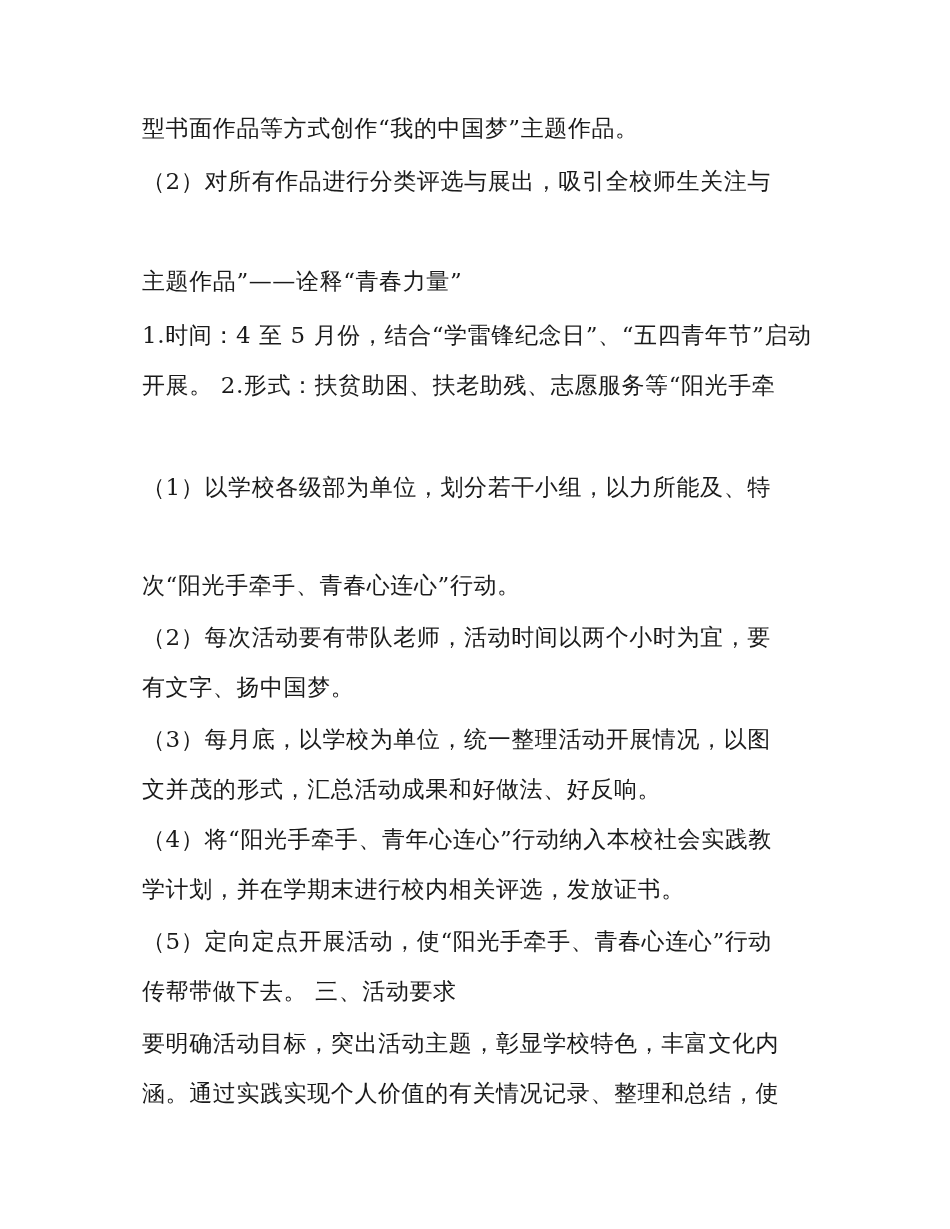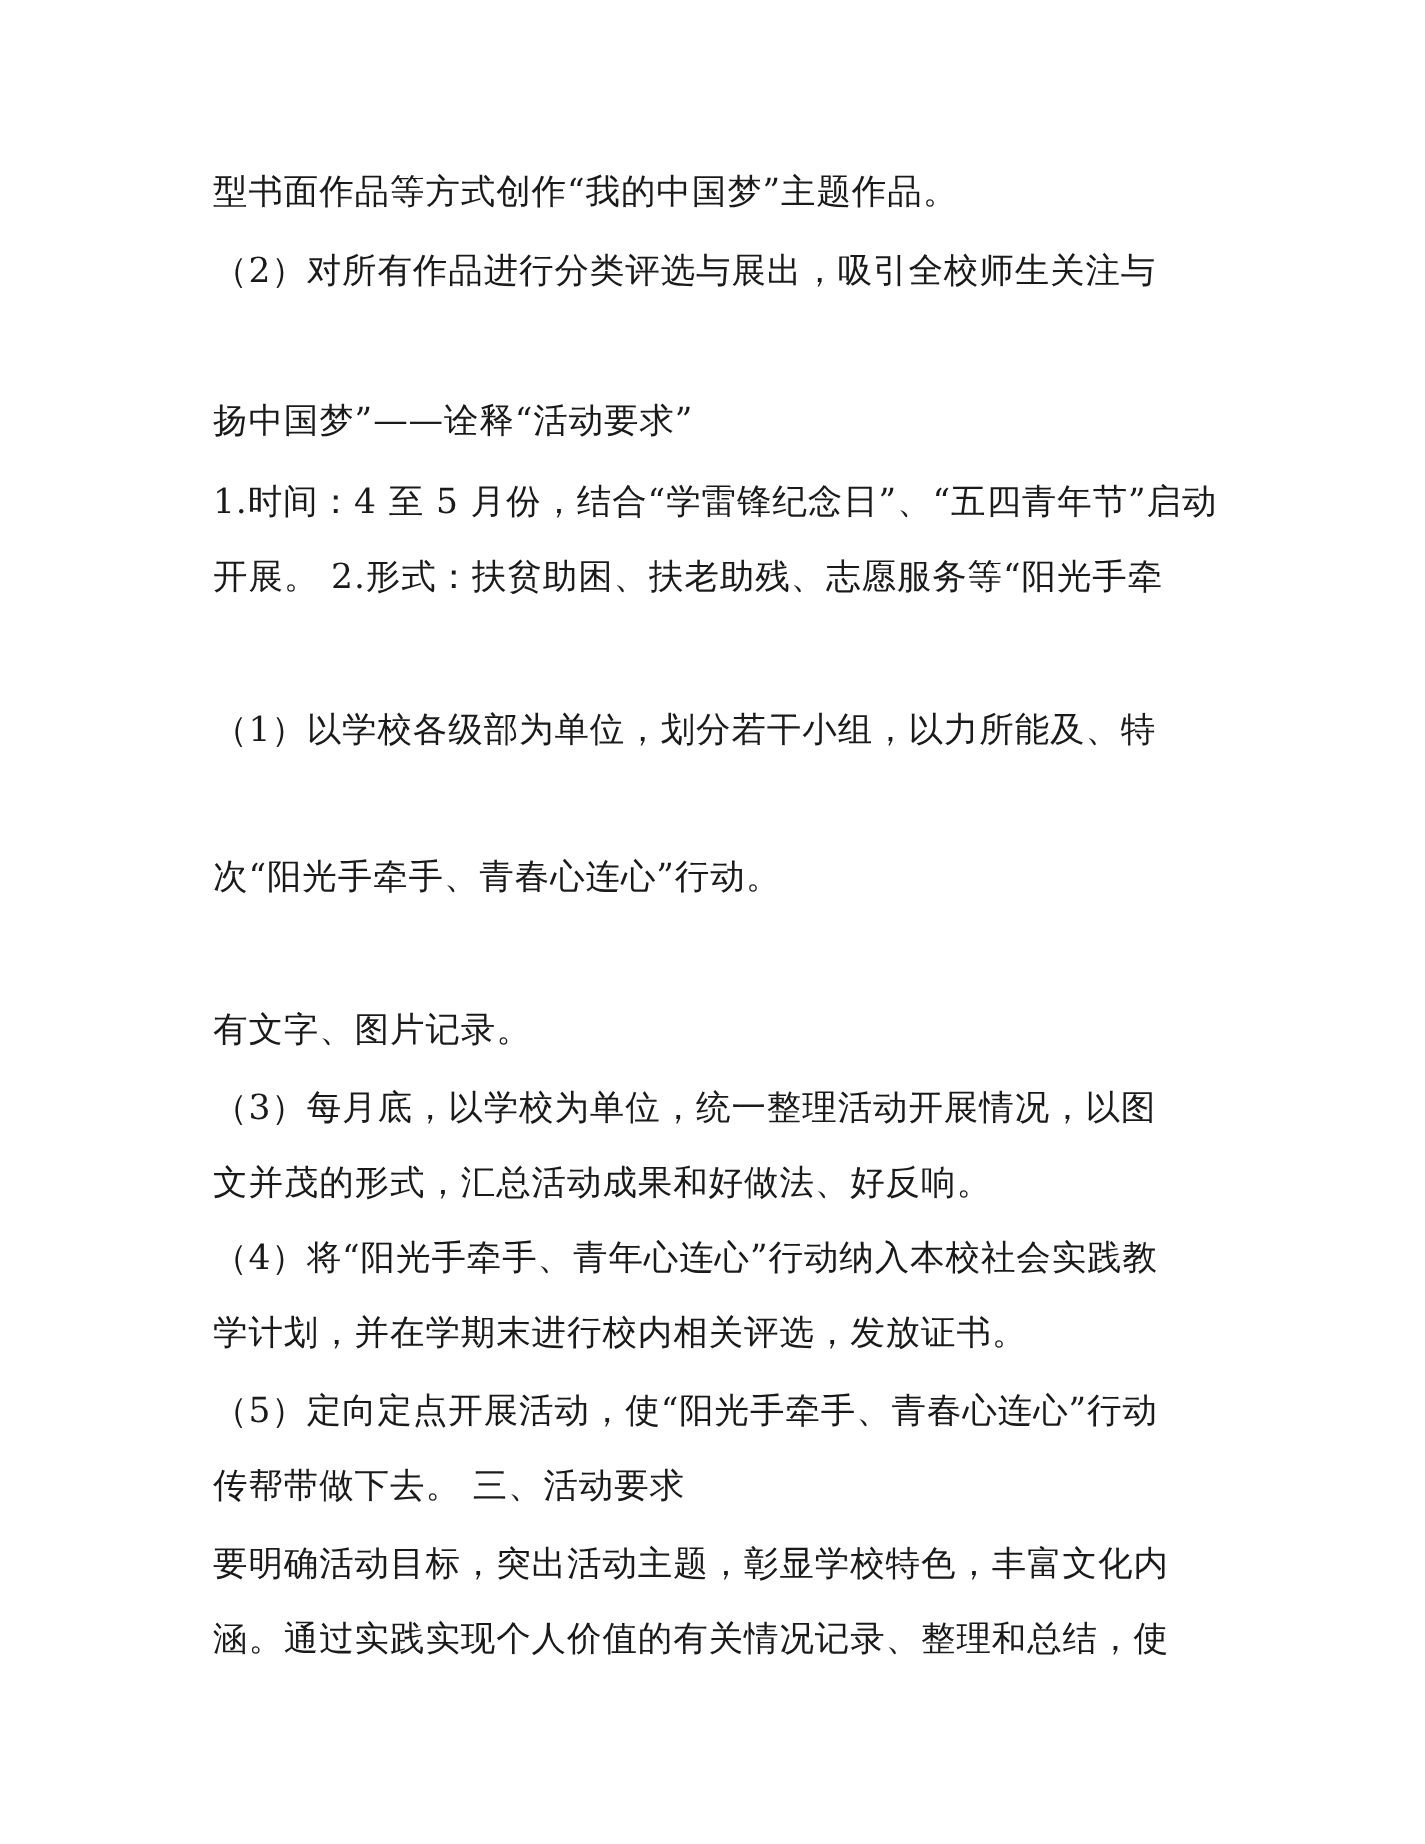--- a/index.html
+++ b/index.html
@@ -31,26 +31,27 @@
     white-space: nowrap;
     letter-spacing: 0.6px;
   }
 </style>
 </head>
 <body>
 
 <div class="page">
   <div class="line" style="top:113px">型书面作品等方式创作“我的中国梦”主题作品。</div>
   <div class="line" style="top:166px">（2）对所有作品进行分类评选与展出，吸引全校师生关注与</div>
-  <div class="line" style="top:266px">扬中国梦”——诠释“活动要求”</div>
+  <div class="line" style="top:266px">主题作品”——诠释“青春力量”</div>
   <div class="line" style="top:320px">1.时间：4 至 5 月份，结合“学雷锋纪念日”、“五四青年节”启动</div>
   <div class="line" style="top:370px">开展。 2.形式：扶贫助困、扶老助残、志愿服务等“阳光手牵</div>
   <div class="line" style="top:472px">（1）以学校各级部为单位，划分若干小组，以力所能及、特</div>
   <div class="line" style="top:570px">次“阳光手牵手、青春心连心”行动。</div>
-  <div class="line" style="top:672px">有文字、图片记录。</div>
+  <div class="line" style="top:622px">（2）每次活动要有带队老师，活动时间以两个小时为宜，要</div>
+  <div class="line" style="top:672px">有文字、扬中国梦。</div>
   <div class="line" style="top:724px">（3）每月底，以学校为单位，统一整理活动开展情况，以图</div>
   <div class="line" style="top:774px">文并茂的形式，汇总活动成果和好做法、好反响。</div>
   <div class="line" style="top:824px">（4）将“阳光手牵手、青年心连心”行动纳入本校社会实践教</div>
   <div class="line" style="top:874px">学计划，并在学期末进行校内相关评选，发放证书。</div>
   <div class="line" style="top:926px">（5）定向定点开展活动，使“阳光手牵手、青春心连心”行动</div>
   <div class="line" style="top:976px">传帮带做下去。 三、活动要求</div>
   <div class="line" style="top:1078px">涵。通过实践实现个人价值的有关情况记录、整理和总结，使</div>
   <div class="line" style="top:1028px">要明确活动目标，突出活动主题，彰显学校特色，丰富文化内</div>
 </div>
 

